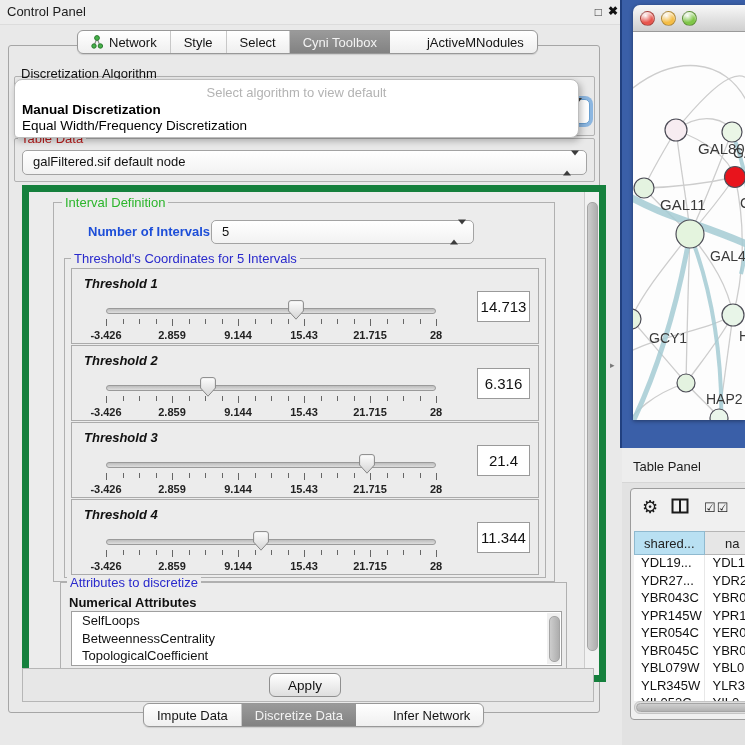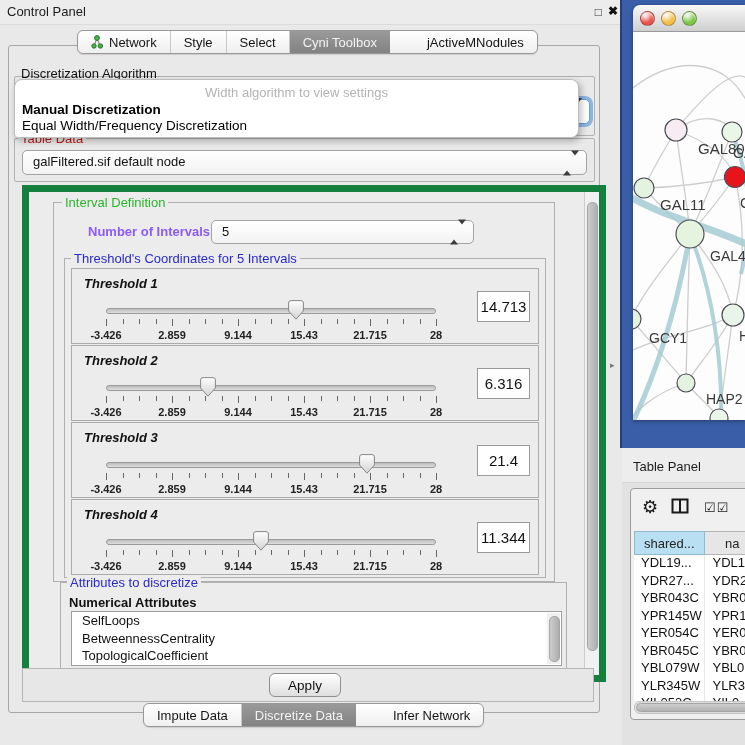--- a/index.html
+++ b/index.html
@@ -57,21 +57,21 @@
                  border-top:5px solid #3c3c3c;}
 
   
   #viewport{left:22px;top:185px;width:570px;height:483px;border:7px solid #15803d;background:#ececec;overflow:hidden;}
   #vscroll{position:absolute;right:0;top:0;bottom:0;width:14px;background:#f1f1f1;border-left:1px solid #cccccc;}
   #vscroll .thumbbar{position:absolute;left:2px;top:10px;width:9px;height:447px;border-radius:5px;
                      background:linear-gradient(90deg,#cdcdcd,#aeaeae);border:1px solid #a5a5a5;}
 
   #id-group{position:absolute;left:24px;top:10px;width:500px;height:378px;border:1px solid #b0b0b0;}
   #id-label{left:8px;top:-8px;background:#ececec;}
-  #noi-label{position:absolute;left:34px;top:21px;font-size:13px;font-weight:bold;color:#8b5cf6;}
+  #noi-label{position:absolute;left:34px;top:21px;font-size:13px;font-weight:bold;color:#1d4ed8;}
   #noi-combo{position:absolute;left:157px;top:17px;width:261px;height:22px;}
   #thr-group{position:absolute;left:10px;top:55px;width:480px;height:318px;border:1px solid #b0b0b0;}
   #thr-label{left:6px;top:-8px;background:#ececec;}
 
   .thr-panel{position:absolute;left:6px;width:466px;height:74px;background:#ececec;
              border:1px solid #ababab;}
   .thr-name{position:absolute;left:12px;top:7px;font-size:13px;font-weight:bold;color:#111;font-style:italic;}
   .slider{position:absolute;left:34px;top:30px;width:330px;height:42px;}
   .track{position:absolute;left:0;right:0;top:9px;height:4px;border:1px solid #9a9a9a;border-radius:3px;
          background:linear-gradient(#bdbdbd,#dedede);}
@@ -170,21 +170,21 @@
 
   <div class="abs" id="cp-box"></div>
 
   <span class="abs" id="alg-label">Discretization Algorithm</span>
   <div class="abs" id="alg-group"></div>
   <div class="abs" id="alg-combo">
     <span class="stepper"><span class="up"></span><span class="down"></span></span>
   </div>
 
   <div class="abs" id="popup">
-    <div id="popup-placeholder">Width algorithm to view settings</div>
+    <div id="popup-placeholder">Select algorithm to view default</div>
     <div id="popup-items">
         <div class="popup-item" style="top: 21px; font-weight: bold;">Manual Discretization</div>
         <div class="popup-item" style="top: 37px; font-weight: normal;">Equal Width/Frequency Discretization</div>
       </div>
   </div>
 
   <span class="abs grouplab" id="td-label">Table Data</span>
   <div class="abs" id="td-group"></div>
   <div class="abs combo" id="td-combo">
     <span class="cval">galFiltered.sif default node</span>

